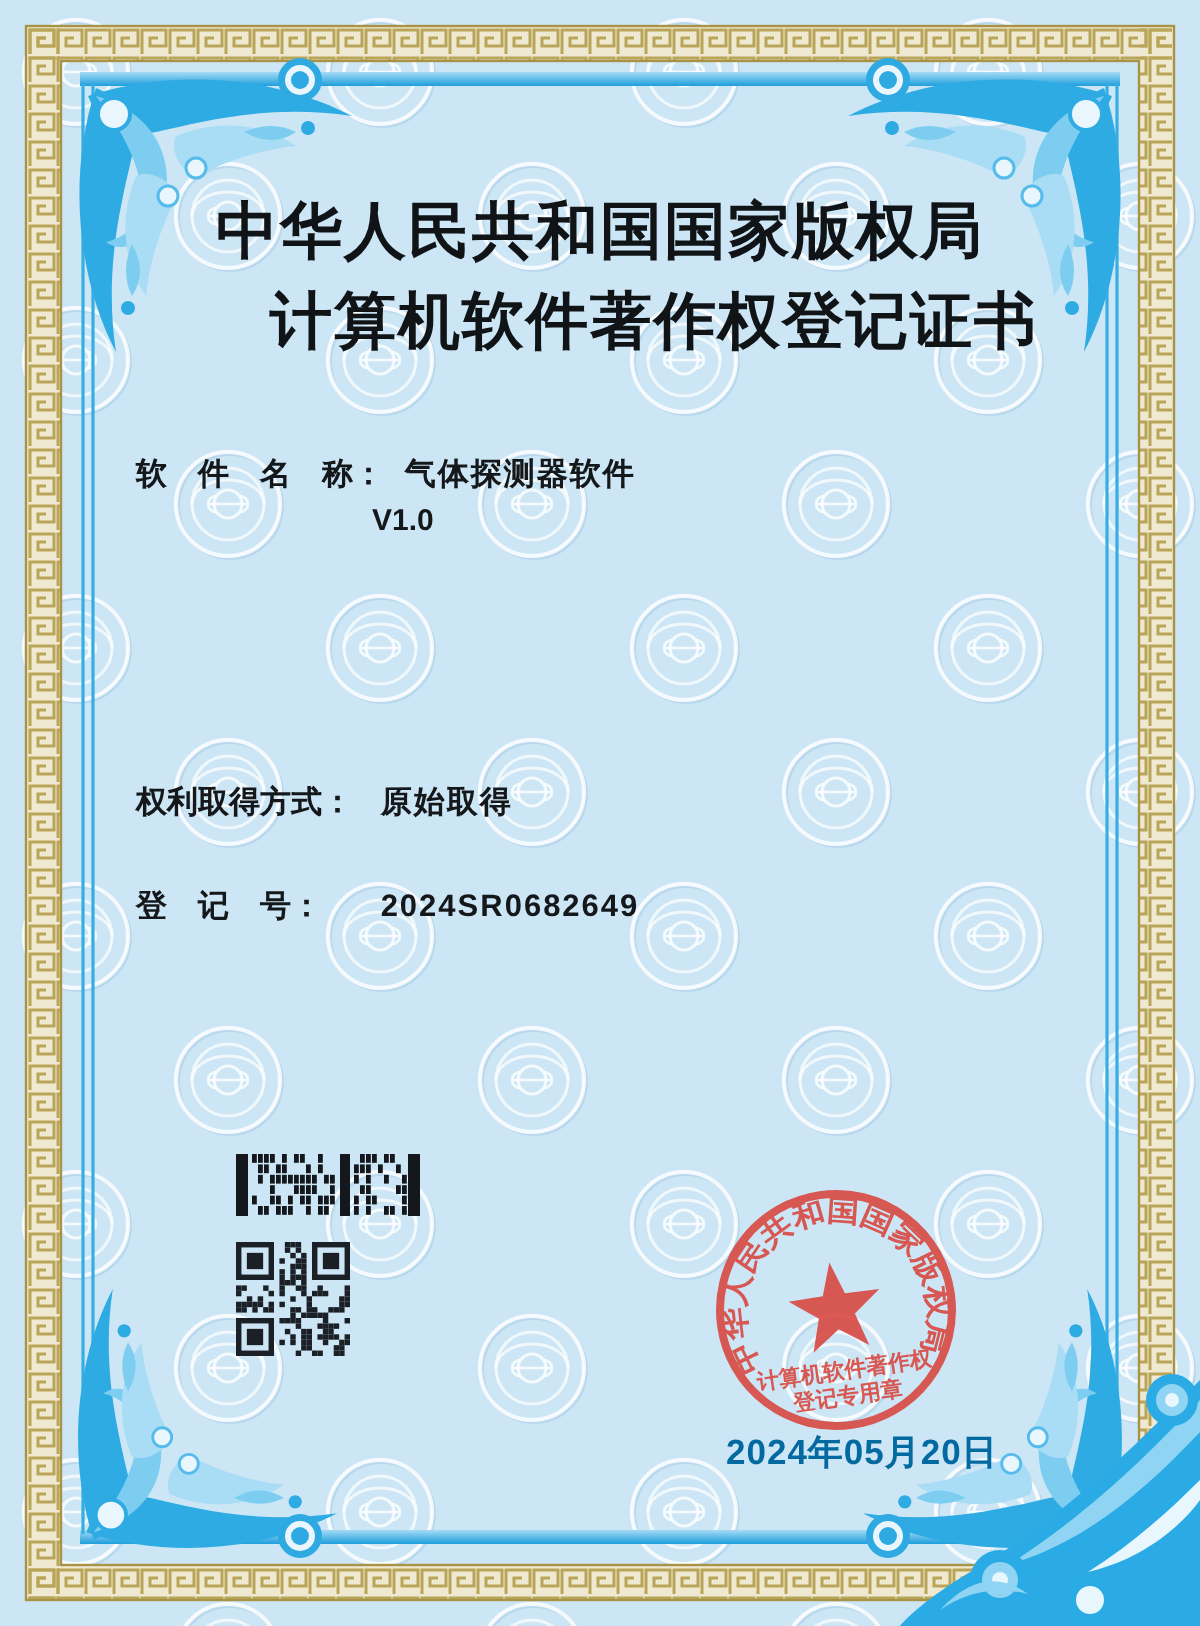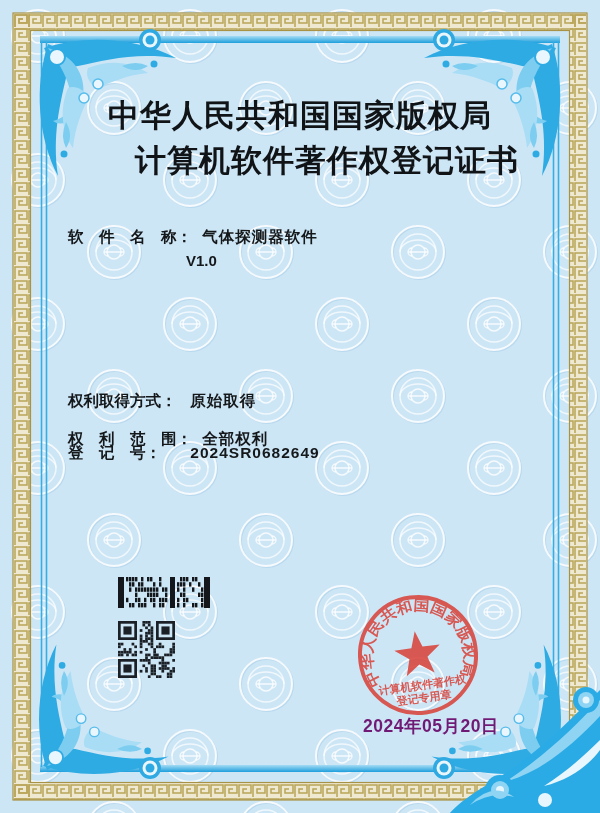--- a/index.html
+++ b/index.html
@@ -38,21 +38,21 @@
     text-indent:2em;color:#15181a;
   }
   .barcode{position:absolute;left:118px;top:577px;width:92px;height:31px;}
   .qrcode{position:absolute;left:118px;top:621px;width:57px;height:57px;}
   .seal{
     position:absolute;left:352px;top:589px;width:132px;height:132px;
     transform:rotate(-8deg);opacity:0.88;
   }
   .date{
     position:absolute;left:363px;top:714px;font-size:17.5px;font-weight:800;
-    letter-spacing:0.5px;color:#701a75;
+    letter-spacing:0.5px;color:#0369a1;
   }
 </style>
 </head>
 <body>
 
 <div class="page">
 
   <svg class="decor" viewBox="0 0 600 813" xmlns="http://www.w3.org/2000/svg">
     <defs>
 
@@ -167,24 +167,20 @@
       <span class="fvalue">气体探测器软件</span>
     </div>
     <div class="fversion">V1.0</div>
 
 
     <div class="field f3">
       <span class="flabel">权利取得方式：</span>
       <span class="fvalue">原始取得</span>
     </div>
 
-    <div class="field f4">
-      <span class="flabel">权　利　范　围：</span>
-      <span class="fvalue">全部权利</span>
-    </div>
 
     <div class="field f5">
       <span class="flabel">登　记　号：</span>
       <span class="fvalue">2024SR0682649</span>
     </div>
 
 
     <svg class="barcode" id="barcode" viewBox="0 0 92 31" xmlns="http://www.w3.org/2000/svg">
         <rect x="0" y="0" width="6" height="31" fill="#14181c"></rect>
         <rect x="52" y="0" width="5" height="31" fill="#14181c"></rect>

